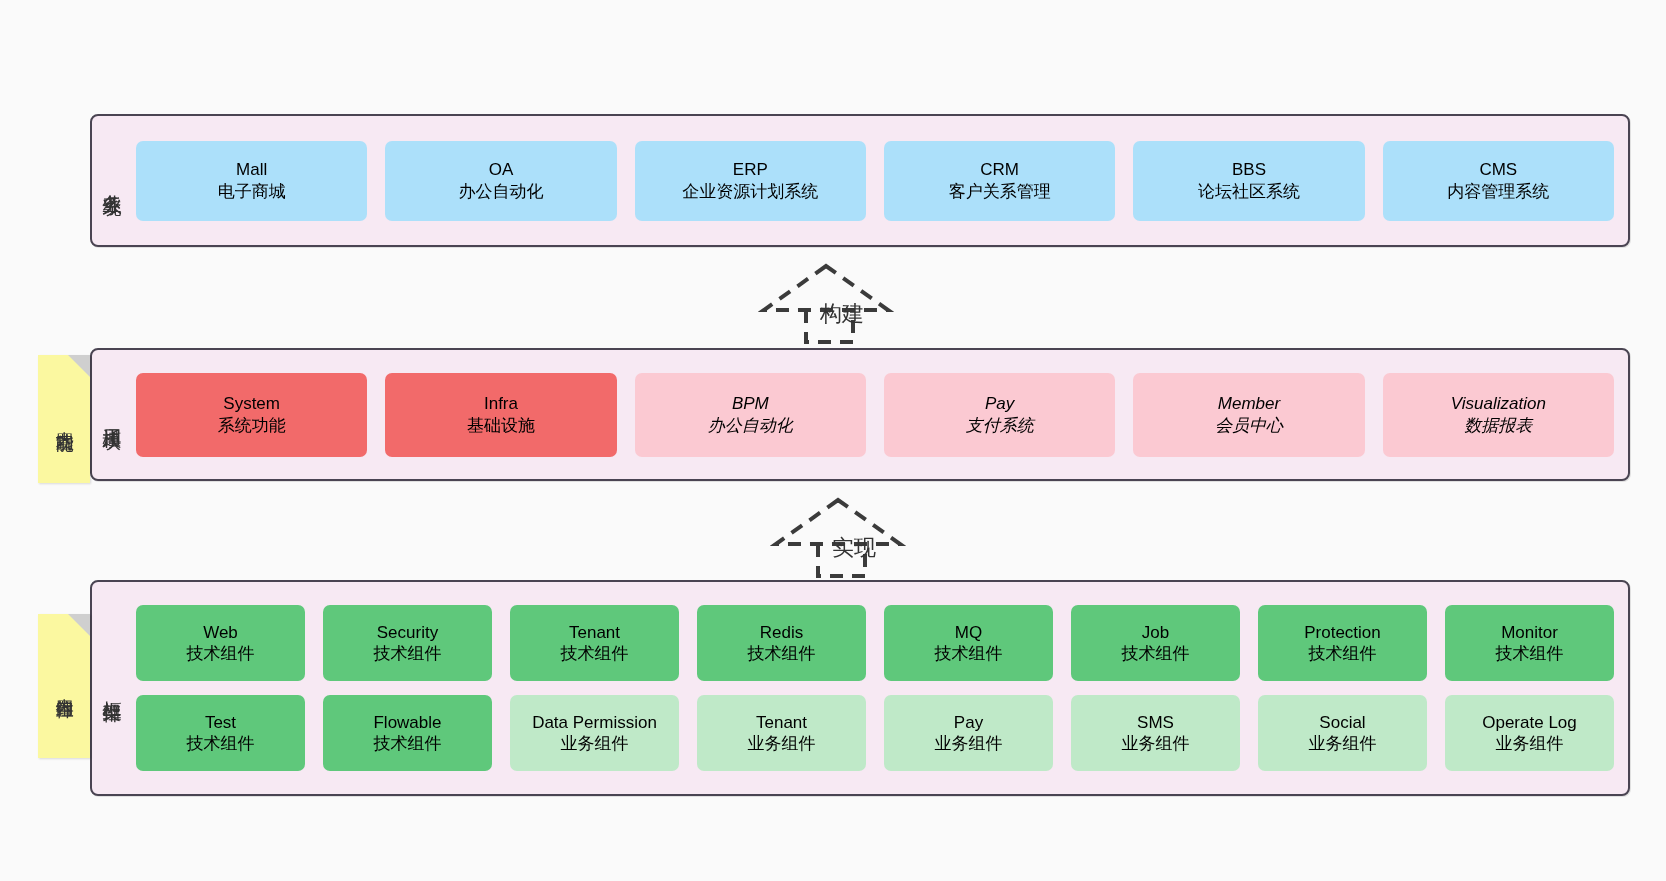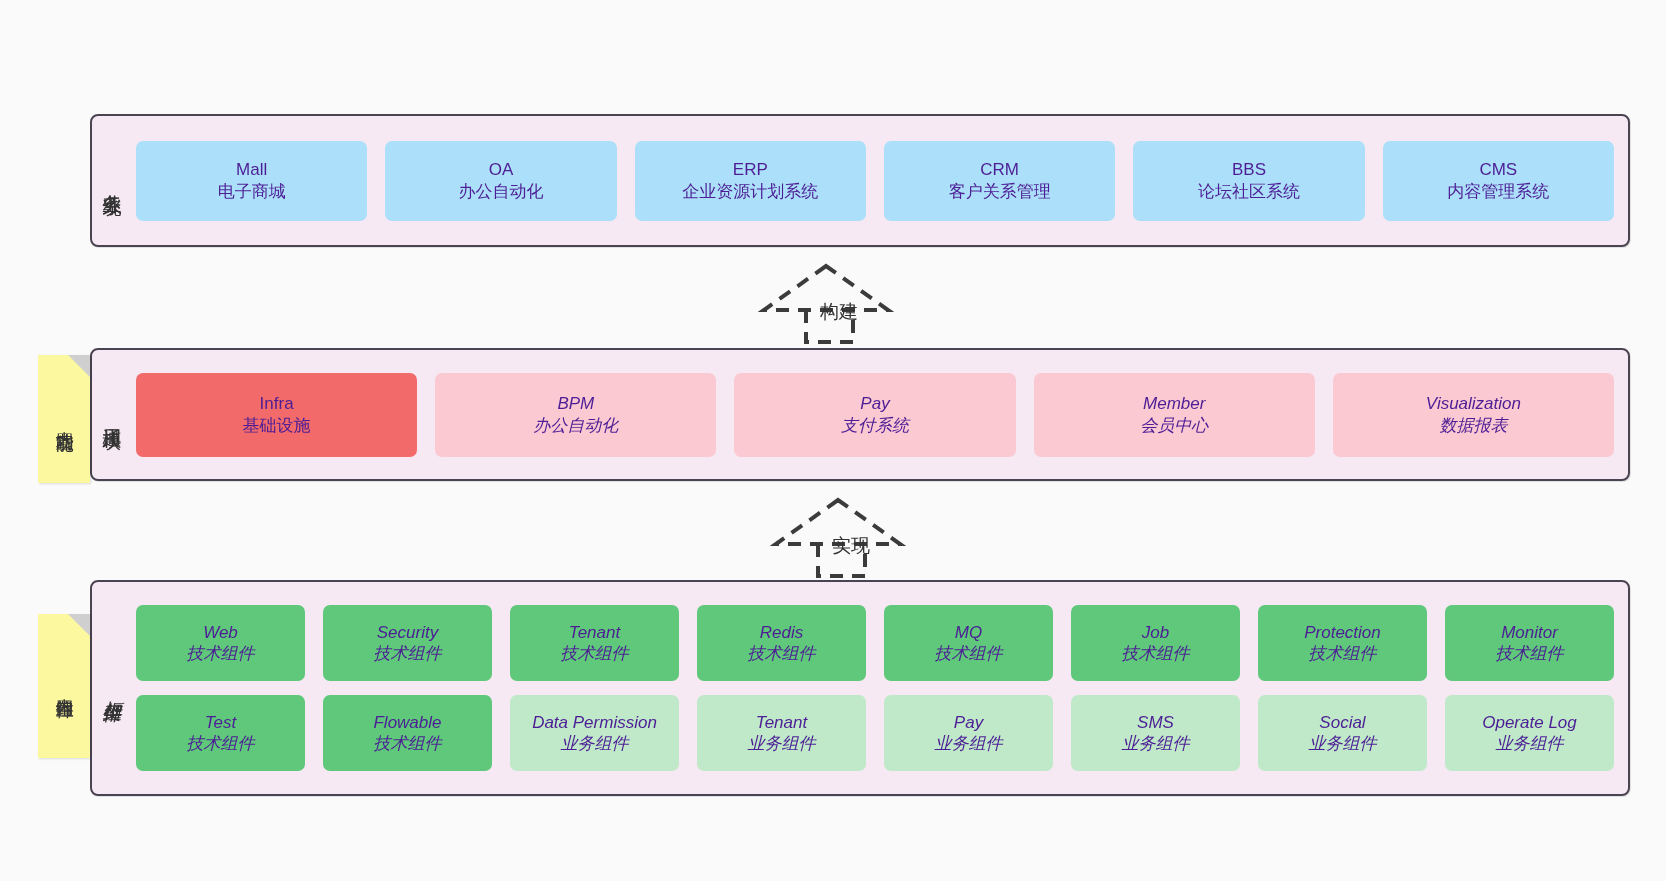--- a/index.html
+++ b/index.html
@@ -70,21 +70,21 @@
     flex: 1 1 0;
     min-width: 0;
     border-radius: 7px;
     display: flex;
     flex-direction: column;
     align-items: center;
     justify-content: center;
     text-align: center;
     font-size: 17px;
     line-height: 1.25;
-    color: #4c1d95;
+    color: #000000;
     box-sizing: border-box;
     padding: 4px 6px;
   }
   .card .t-en { display: block; }
   .card .t-cn { display: block; }
 
   .h-biz   { height: 80px; }
   .h-mod   { height: 84px; }
   .h-fw    { height: 76px; }
 
@@ -119,21 +119,21 @@
     border-top: 22px solid #cfcfcf;
   }
 
   
   .connector {
     position: absolute;
   }
   .connector svg { display: block; }
   .connector .conn-label {
     position: absolute;
-    font-size: 19px;
+    font-size: 22px;
     color: #333333;
     background: transparent;
     white-space: nowrap;
   }
 </style>
 </head>
 <body>
 
 <div id="canvas">
 
@@ -176,20 +176,24 @@
 
       <path d="M 48 52 L 48 84 L 95 84 L 95 52" fill="none" stroke="#3b3b3b" stroke-width="4" stroke-dasharray="13,9" stroke-linecap="butt"></path>
     </svg>
     <span class="conn-label" style="left:62px; top:41px;">构建</span>
   </div>
 
   <div class="layer" id="layer-common" style="left:90px; top:348px; width:1540px; height:133px;">
     <div class="layer-title">通用模块</div>
     <div class="layer-body">
       <div class="row">
+        <div class="card c-red h-mod">
+          <span class="t-en">System</span>
+          <span class="t-cn">系统功能</span>
+        </div>
         <div class="card c-red h-mod">
           <span class="t-en">Infra</span>
           <span class="t-cn">基础设施</span>
         </div>
         <div class="card c-pink h-mod">
           <span class="t-en">BPM</span>
           <span class="t-cn">办公自动化</span>
         </div>
         <div class="card c-pink h-mod">
           <span class="t-en">Pay</span>
@@ -213,21 +217,21 @@
   </div>
 
   <div class="connector" style="left:770px; top:492px; width:150px; height:86px;">
     <svg width="150" height="86" viewBox="0 0 150 86">
       <path d="M 68 8 L 6 52 L 130 52 Z" fill="none" stroke="#3b3b3b" stroke-width="4" stroke-dasharray="13,9" stroke-linecap="butt" stroke-linejoin="miter"></path>
       <path d="M 48 52 L 48 84 L 95 84 L 95 52" fill="none" stroke="#3b3b3b" stroke-width="4" stroke-dasharray="13,9" stroke-linecap="butt"></path>
     </svg>
     <span class="conn-label" style="left:62px; top:41px;">实现</span>
   </div>
 
-  <div class="layer" id="layer-framework" style="left:90px; top:580px; width:1540px; height:216px;font-style:italic;">
+  <div class="layer" id="layer-framework" style="left:90px; top:580px; width:1540px; height:216px;">
     <div class="layer-title">框架组件</div>
     <div class="layer-body">
 
       <div class="row">
         <div class="card c-green h-fw">
           <span class="t-en">Web</span>
           <span class="t-cn">技术组件</span>
         </div>
         <div class="card c-green h-fw">
           <span class="t-en">Security</span>

